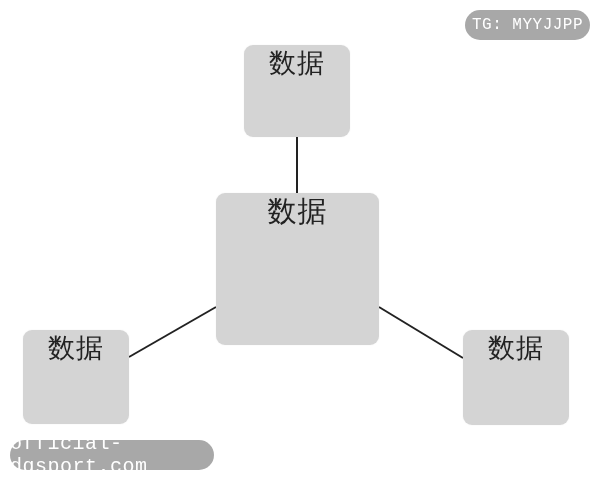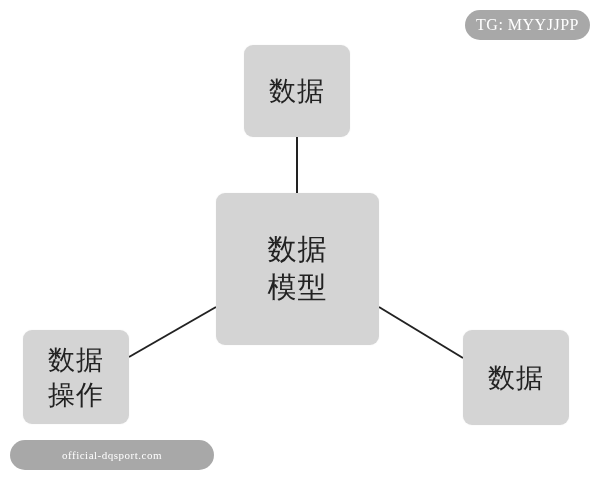--- a/index.html
+++ b/index.html
@@ -7,64 +7,62 @@
       width: 600px; height: 480px; position: relative; overflow: hidden;
       background: #ffffff;
       font-family: "DejaVu Sans", "Liberation Sans", sans-serif;
     }
     .canvas { position: absolute; left: 0; top: 0; width: 600px; height: 480px; }
     svg.links { position: absolute; left: 0; top: 0; }
     .node {
       position: absolute;
       background: #d4d4d4;
       border-radius: 9px;
-      display: flex; flex-direction: column; align-items: center; justify-content: center;
+      display: flex; flex-direction: column; align-items: center; justify-content: space-between;
       color: #222222;
       box-shadow: 0 0 2px rgba(0,0,0,0.06);
     }
     .node span { display: block; line-height: 1.3; letter-spacing: 1px; }
     .node.small span { font-size: 27px; }
     .node.big span { font-size: 29px; }
     .n-top    { left: 244px; top: 45px;  width: 106px; height: 92px; }
     .n-center { left: 216px; top: 193px; width: 163px; height: 152px; }
     .n-left   { left: 23px;  top: 330px; width: 106px; height: 94px; }
     .n-right  { left: 463px; top: 330px; width: 106px; height: 95px; }
     .tag {
       position: absolute;
       background: #a8a8a8;
       color: #ffffff;
-      font-family: Liberation Serif, serif;
+      font-family: Liberation Mono, monospace;
       display: flex; align-items: center; justify-content: center; border-radius: 15px;
     }
     .tag-tg { left: 465px; top: 10px; width: 125px; height: 30px; font-size: 16px; letter-spacing: 0.5px; }
-    .tag-site { left: 10px; top: 440px; width: 204px; height: 30px; font-size: 11px; letter-spacing: 0.5px; }
+    .tag-site { left: 10px; top: 440px; width: 204px; height: 30px; font-size: 20px; letter-spacing: 0.5px; }
   </style>
 </head>
 <body>
 
 <div class="canvas">
 
   <svg class="links" width="600" height="480">
     <line x1="297" y1="137" x2="297" y2="193" stroke="#222222" stroke-width="2"></line>
     <line x1="129" y1="357" x2="216" y2="307" stroke="#222222" stroke-width="2"></line>
     <line x1="379" y1="307" x2="463" y2="358" stroke="#222222" stroke-width="2"></line>
   </svg>
 
   <div class="node small n-top">
     <span>数据</span>
   </div>
 
   <div class="node big n-center">
     <span>数据</span>
-    <span>模型</span>
   </div>
 
   <div class="node small n-left">
     <span>数据</span>
-    <span>操作</span>
   </div>
 
   <div class="node small n-right">
     <span>数据</span>
   </div>
 
   <div class="tag tag-tg">TG: MYYJJPP</div>
   <div class="tag tag-site">official-dqsport.com</div>
 </div>
 

